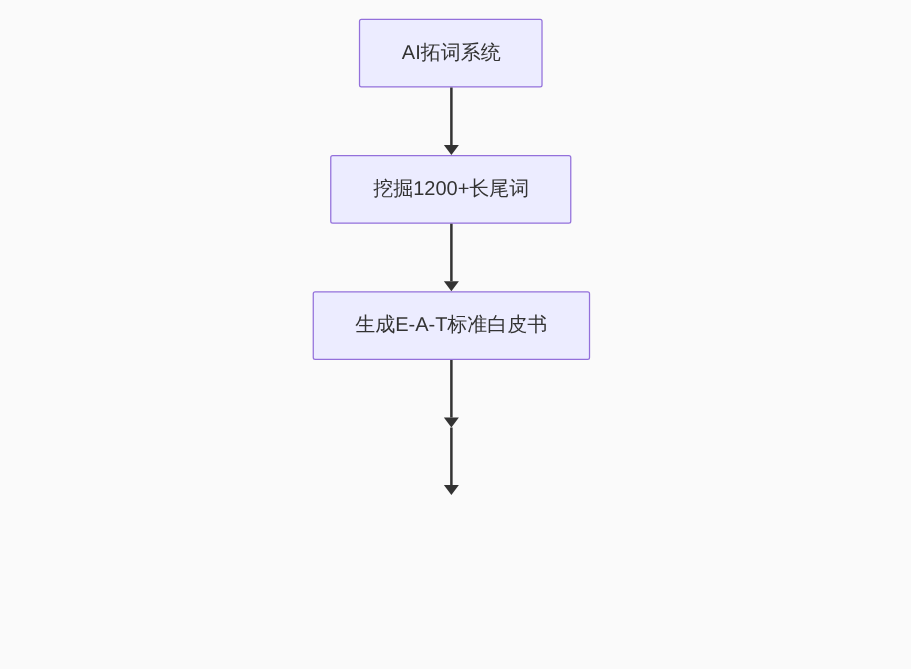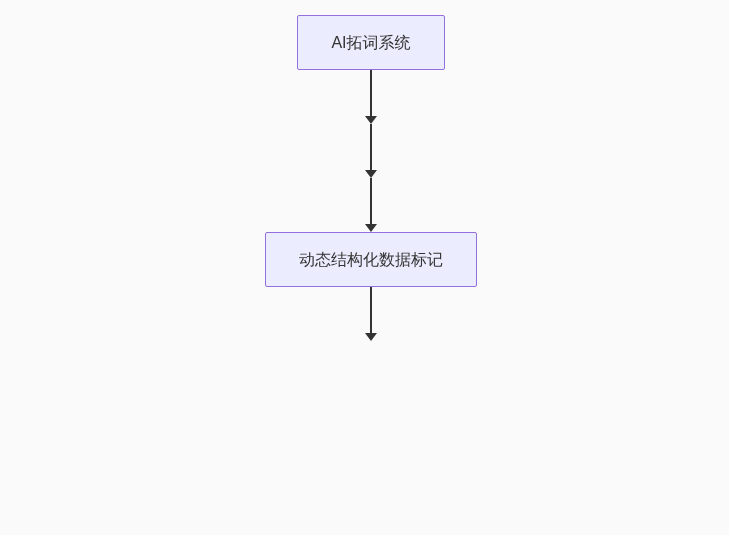--- a/index.html
+++ b/index.html
@@ -15,21 +15,21 @@
     height: 535px;
     overflow: hidden;
   }
   body {
     background: var(--bg);
     font-family: "Liberation Sans", "DejaVu Sans", sans-serif;
     position: relative;
   }
   .flow {
     position: absolute;
-    left: 371px;
+    left: 361px;
     top: 15px;
     transform: translateX(-50%);
     display: flex;
     flex-direction: column;
     align-items: center;
   }
   .node {
     height: 55px;
     padding: 0 33px;
     background: var(--node-fill);
@@ -72,35 +72,38 @@
 
   <div class="node">
     <span class="label">AI拓词系统</span>
   </div>
 
   <div class="edge">
     <div class="line"></div>
     <div class="head"></div>
   </div>
 
+  <div class="node">
+    <span class="label">挖掘1200+长尾词</span>
+  </div>
+
+  <div class="edge">
+    <div class="line"></div>
+    <div class="head"></div>
+  </div>
+
+  <div class="node">
+    <span class="label">生成E-A-T标准白皮书</span>
+  </div>
 
   <div class="edge">
     <div class="line"></div>
     <div class="head"></div>
   </div>
 
 
   <div class="edge">
     <div class="line"></div>
     <div class="head"></div>
   </div>
 
-  <div class="node">
-    <span class="label">动态结构化数据标记</span>
-  </div>
-
-  <div class="edge">
-    <div class="line"></div>
-    <div class="head"></div>
-  </div>
-
 
 </div>
 
 </body></html>

